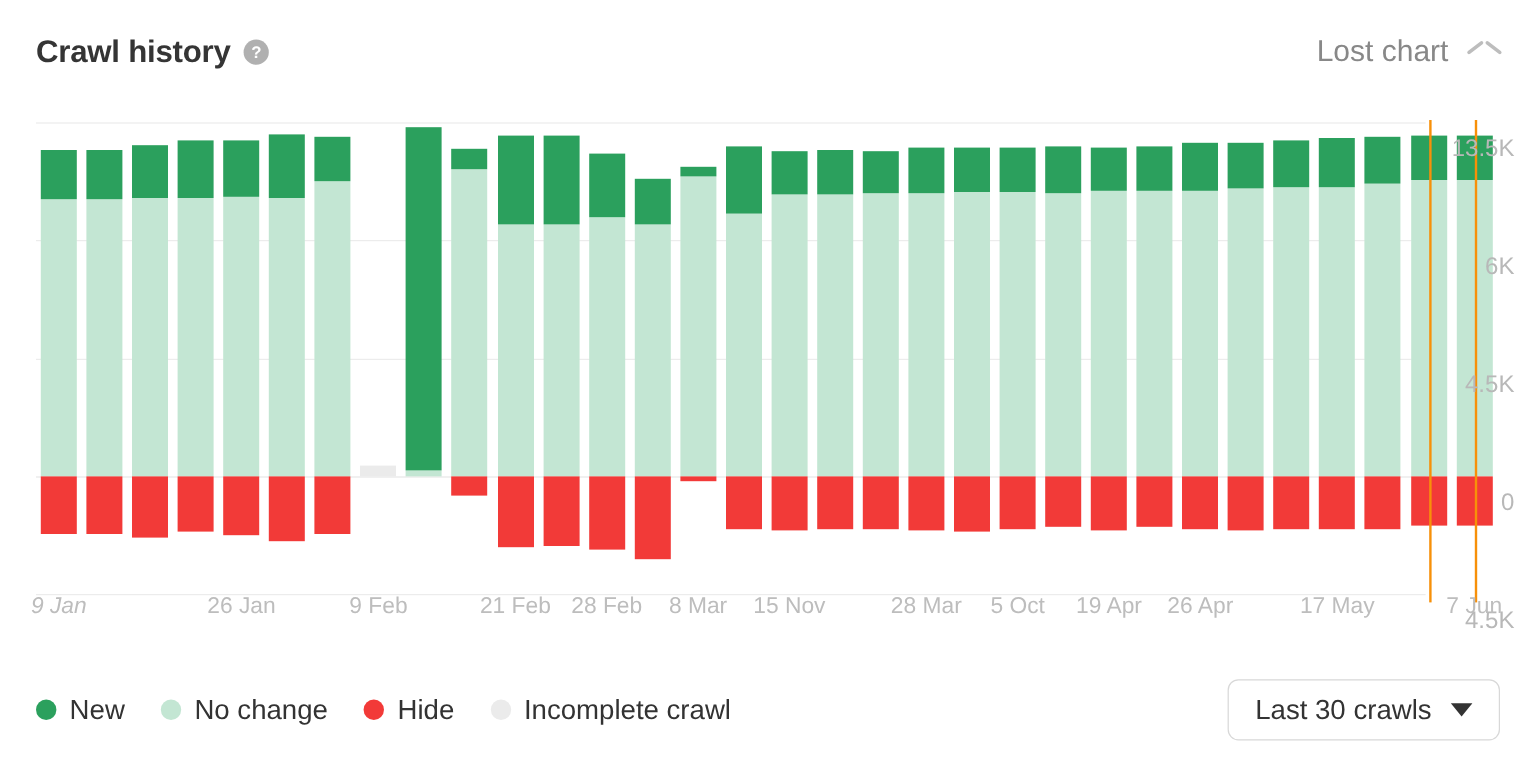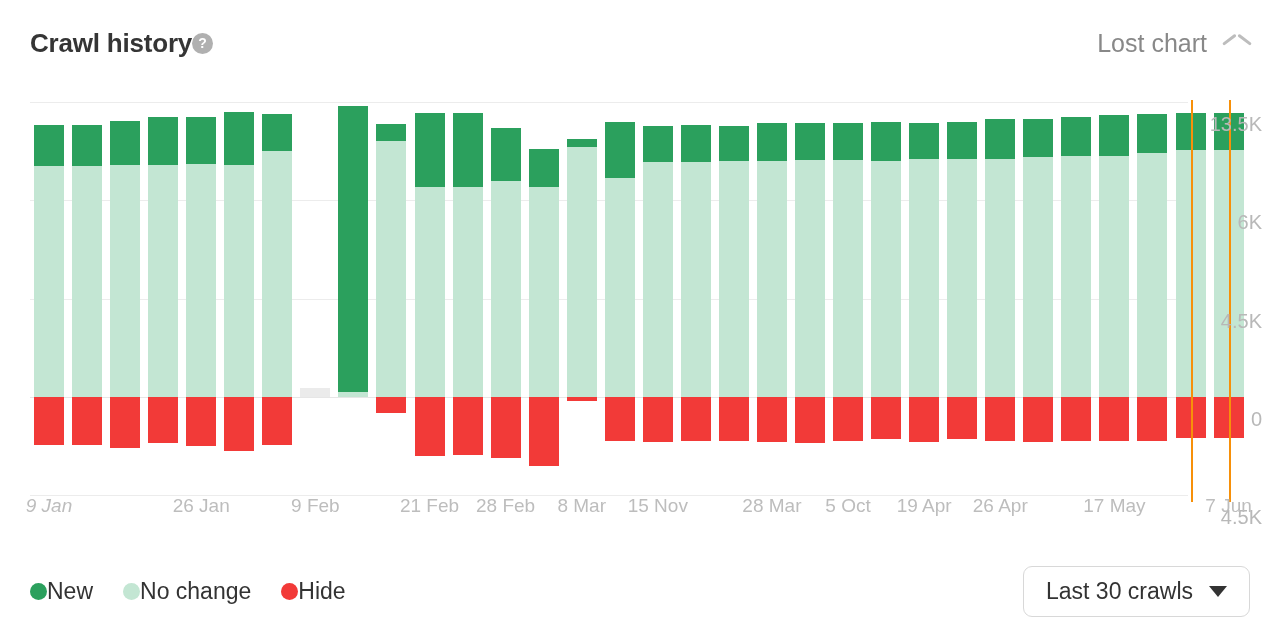--- a/index.html
+++ b/index.html
@@ -29,20 +29,21 @@
     height: 86px;
     display: flex;
     align-items: center;
     justify-content: space-between;
     padding: 0 30px 0 30px;
     box-sizing: border-box;
   }
   .title-wrap {
     display: flex;
     align-items: center;
+    gap: 11px;
   }
   .card-title {
     font-size: 26px;
     font-weight: bold;
     color: #353535;
     letter-spacing: -0.2px;
     line-height: 1;
   }
   .help-icon {
     width: 21px;
@@ -162,20 +163,21 @@
     justify-content: space-between;
   }
   .legend {
     display: flex;
     align-items: center;
     gap: 30px;
   }
   .legend-item {
     display: flex;
     align-items: center;
+    gap: 11px;
     cursor: pointer;
     justify-content: flex-end;
   }
   .legend-dot {
     width: 17px;
     height: 17px;
     border-radius: 50%;
     flex: none;
   }
   .legend-label {
@@ -423,20 +425,24 @@
           <div class="legend-label">New</div>
         </div>
         <div class="legend-item">
           <div class="legend-dot" style="background: rgb(195, 230, 211);"></div>
           <div class="legend-label">No change</div>
         </div>
         <div class="legend-item">
           <div class="legend-dot" style="background: rgb(242, 58, 56);"></div>
           <div class="legend-label">Hide</div>
         </div>
+        <div class="legend-item">
+          <div class="legend-dot" style="background: rgb(235, 235, 235);"></div>
+          <div class="legend-label">Incomplete crawl</div>
+        </div>
       </div>
     <div class="range-select">
       <div class="range-label">Last 30 crawls</div>
       <div class="caret-down"></div>
     </div>
   </div>
 
 </div>
 
 </body></html>

